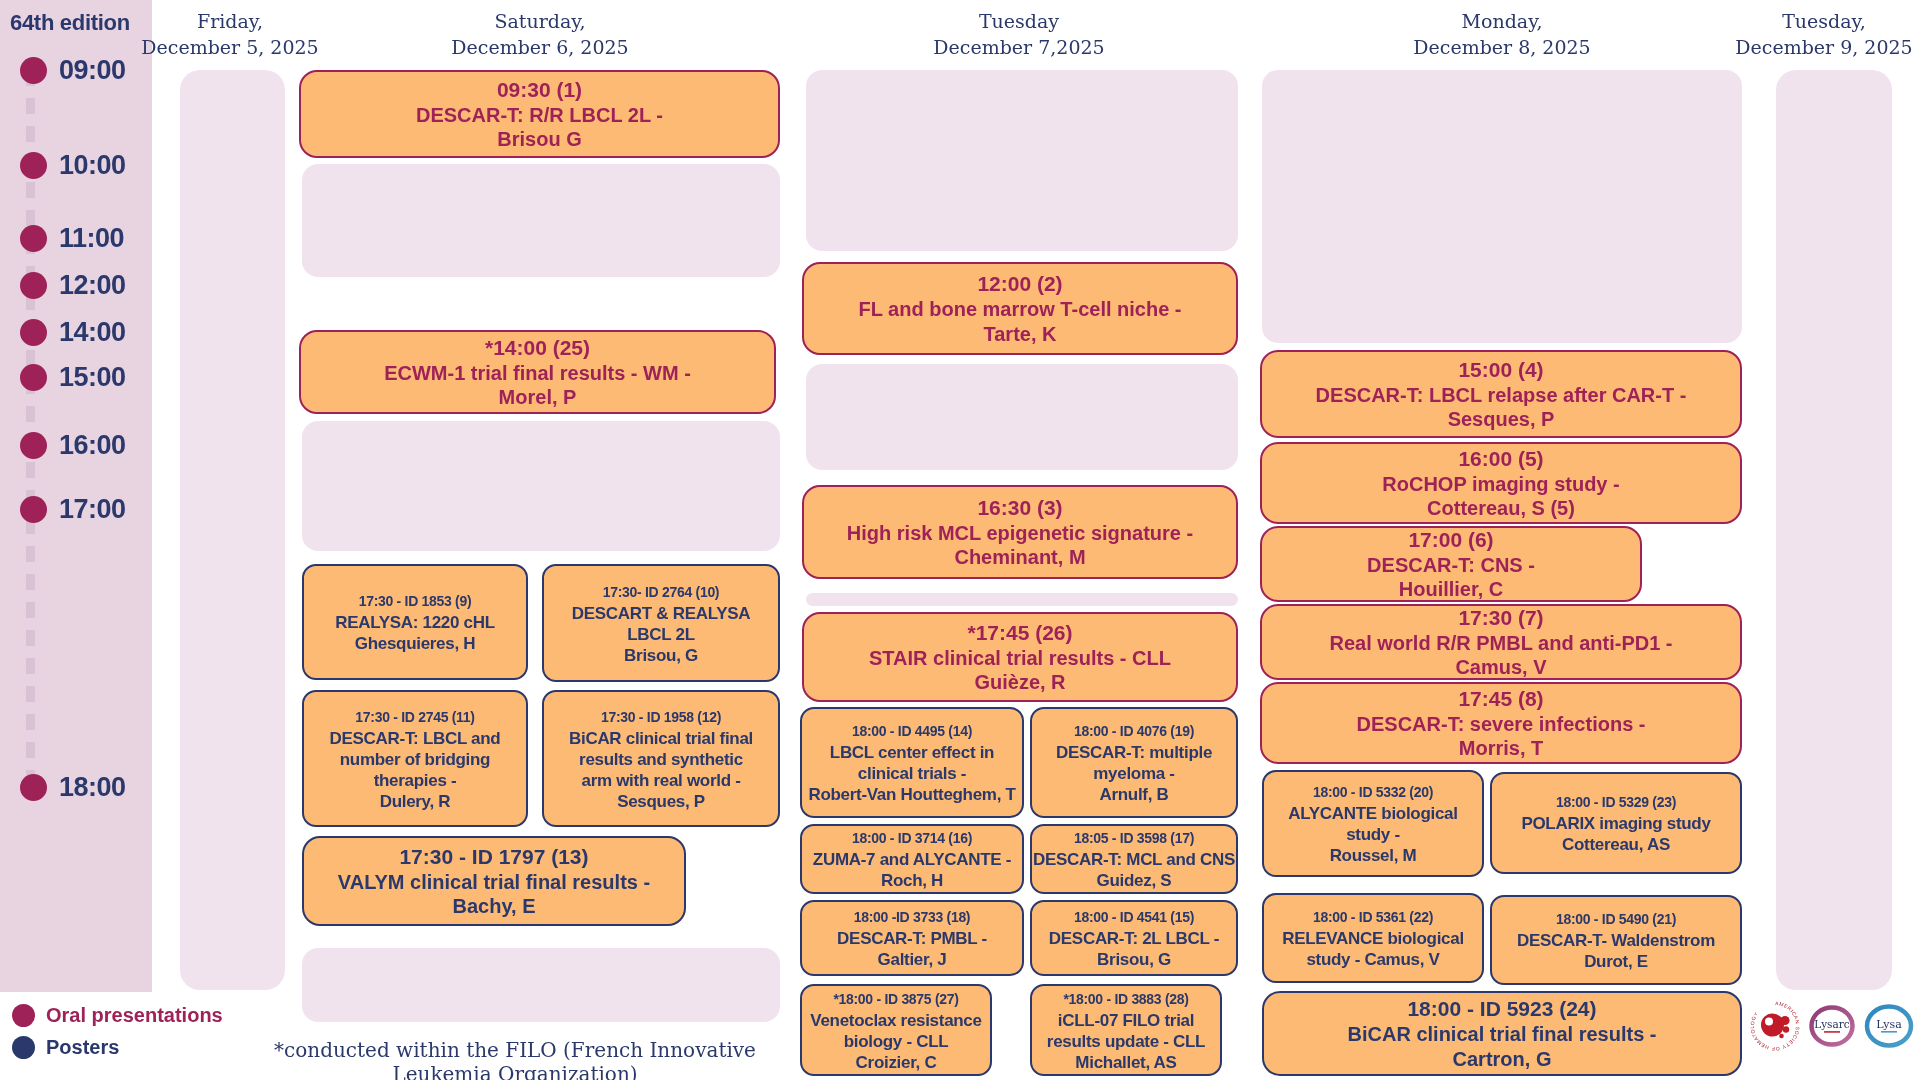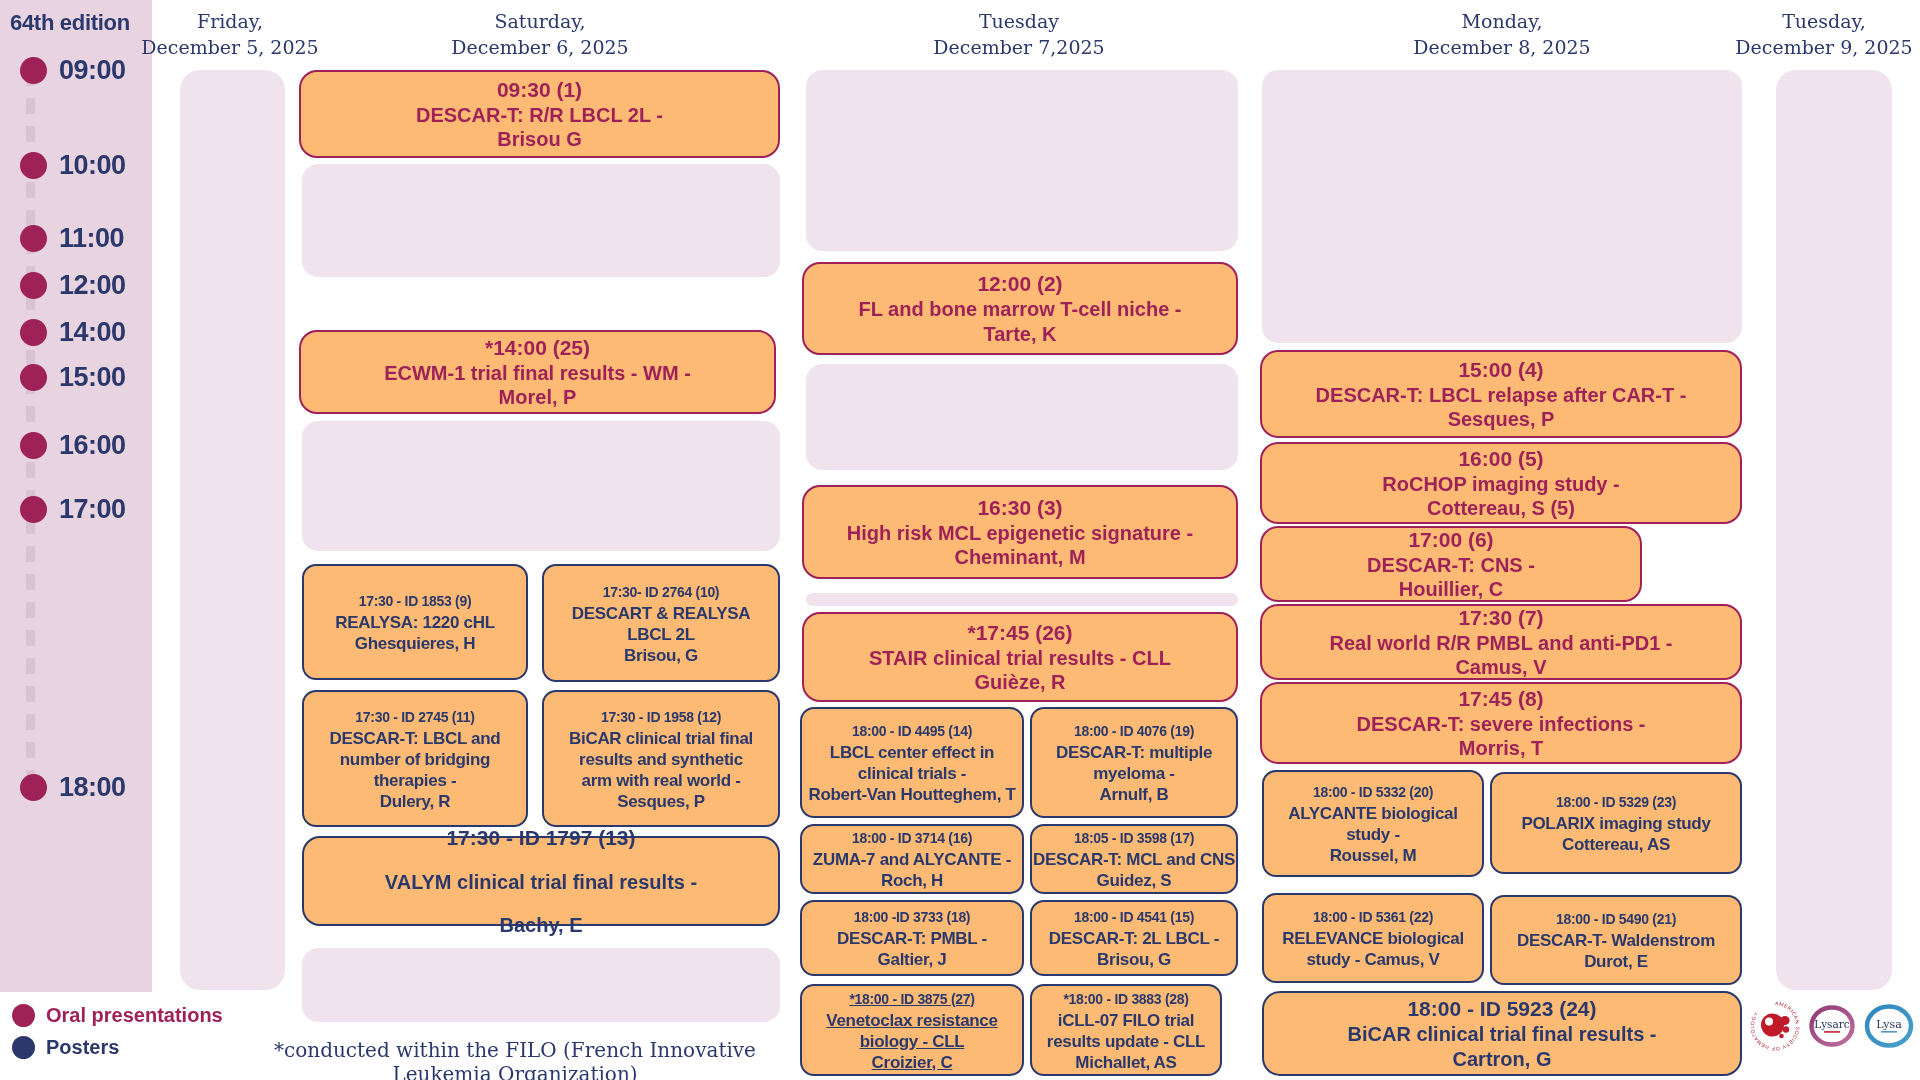--- a/index.html
+++ b/index.html
@@ -136,21 +136,21 @@
         <div class="ln">therapies -</div>
         <div class="ln">Dulery, R</div>
       </div>
       <div class="card poster small" style="left: 542px; top: 690px; width: 238px; height: 137px;">
         <div class="hd">17:30 - ID 1958 (12)</div>
         <div class="ln">BiCAR clinical trial final</div>
         <div class="ln">results and synthetic</div>
         <div class="ln">arm with real world -</div>
         <div class="ln">Sesques, P</div>
       </div>
-      <div class="card poster big" style="left: 302px; top: 836px; width: 478px; height: 90px; gap: 19px;">
+      <div class="card poster big" style="left: 302px; top: 836px; width: 384px; height: 90px;">
         <div class="hd">17:30 - ID 1797 (13)</div>
         <div class="ln">VALYM clinical trial final results -</div>
         <div class="ln">Bachy, E</div>
       </div>
       <div class="day-header" style="left: 879px;">
         <div>Tuesday</div>
         <div>December 7,2025</div>
       </div>
       <div class="card oral big" style="left: 802px; top: 262px; width: 436px; height: 93px;">
         <div class="hd">12:00 (2)</div>
@@ -192,21 +192,21 @@
       <div class="card poster small" style="left: 800px; top: 900px; width: 224px; height: 76px;">
         <div class="hd">18:00 -ID 3733 (18)</div>
         <div class="ln">DESCAR-T: PMBL -</div>
         <div class="ln">Galtier, J</div>
       </div>
       <div class="card poster small" style="left: 1030px; top: 900px; width: 208px; height: 76px;">
         <div class="hd">18:00 - ID 4541 (15)</div>
         <div class="ln">DESCAR-T: 2L LBCL -</div>
         <div class="ln">Brisou, G</div>
       </div>
-      <div class="card poster small" style="left: 800px; top: 984px; width: 224px; height: 92px; text-decoration: underline;">
+      <div class="card poster small" style="left: 800px; top: 984px; width: 192px; height: 92px;">
         <div class="hd">*18:00 - ID 3875 (27)</div>
         <div class="ln">Venetoclax resistance</div>
         <div class="ln">biology - CLL</div>
         <div class="ln">Croizier, C</div>
       </div>
       <div class="card poster small" style="left: 1030px; top: 984px; width: 192px; height: 92px;">
         <div class="hd">*18:00 - ID 3883 (28)</div>
         <div class="ln">iCLL-07 FILO trial</div>
         <div class="ln">results update - CLL</div>
         <div class="ln">Michallet, AS</div>

